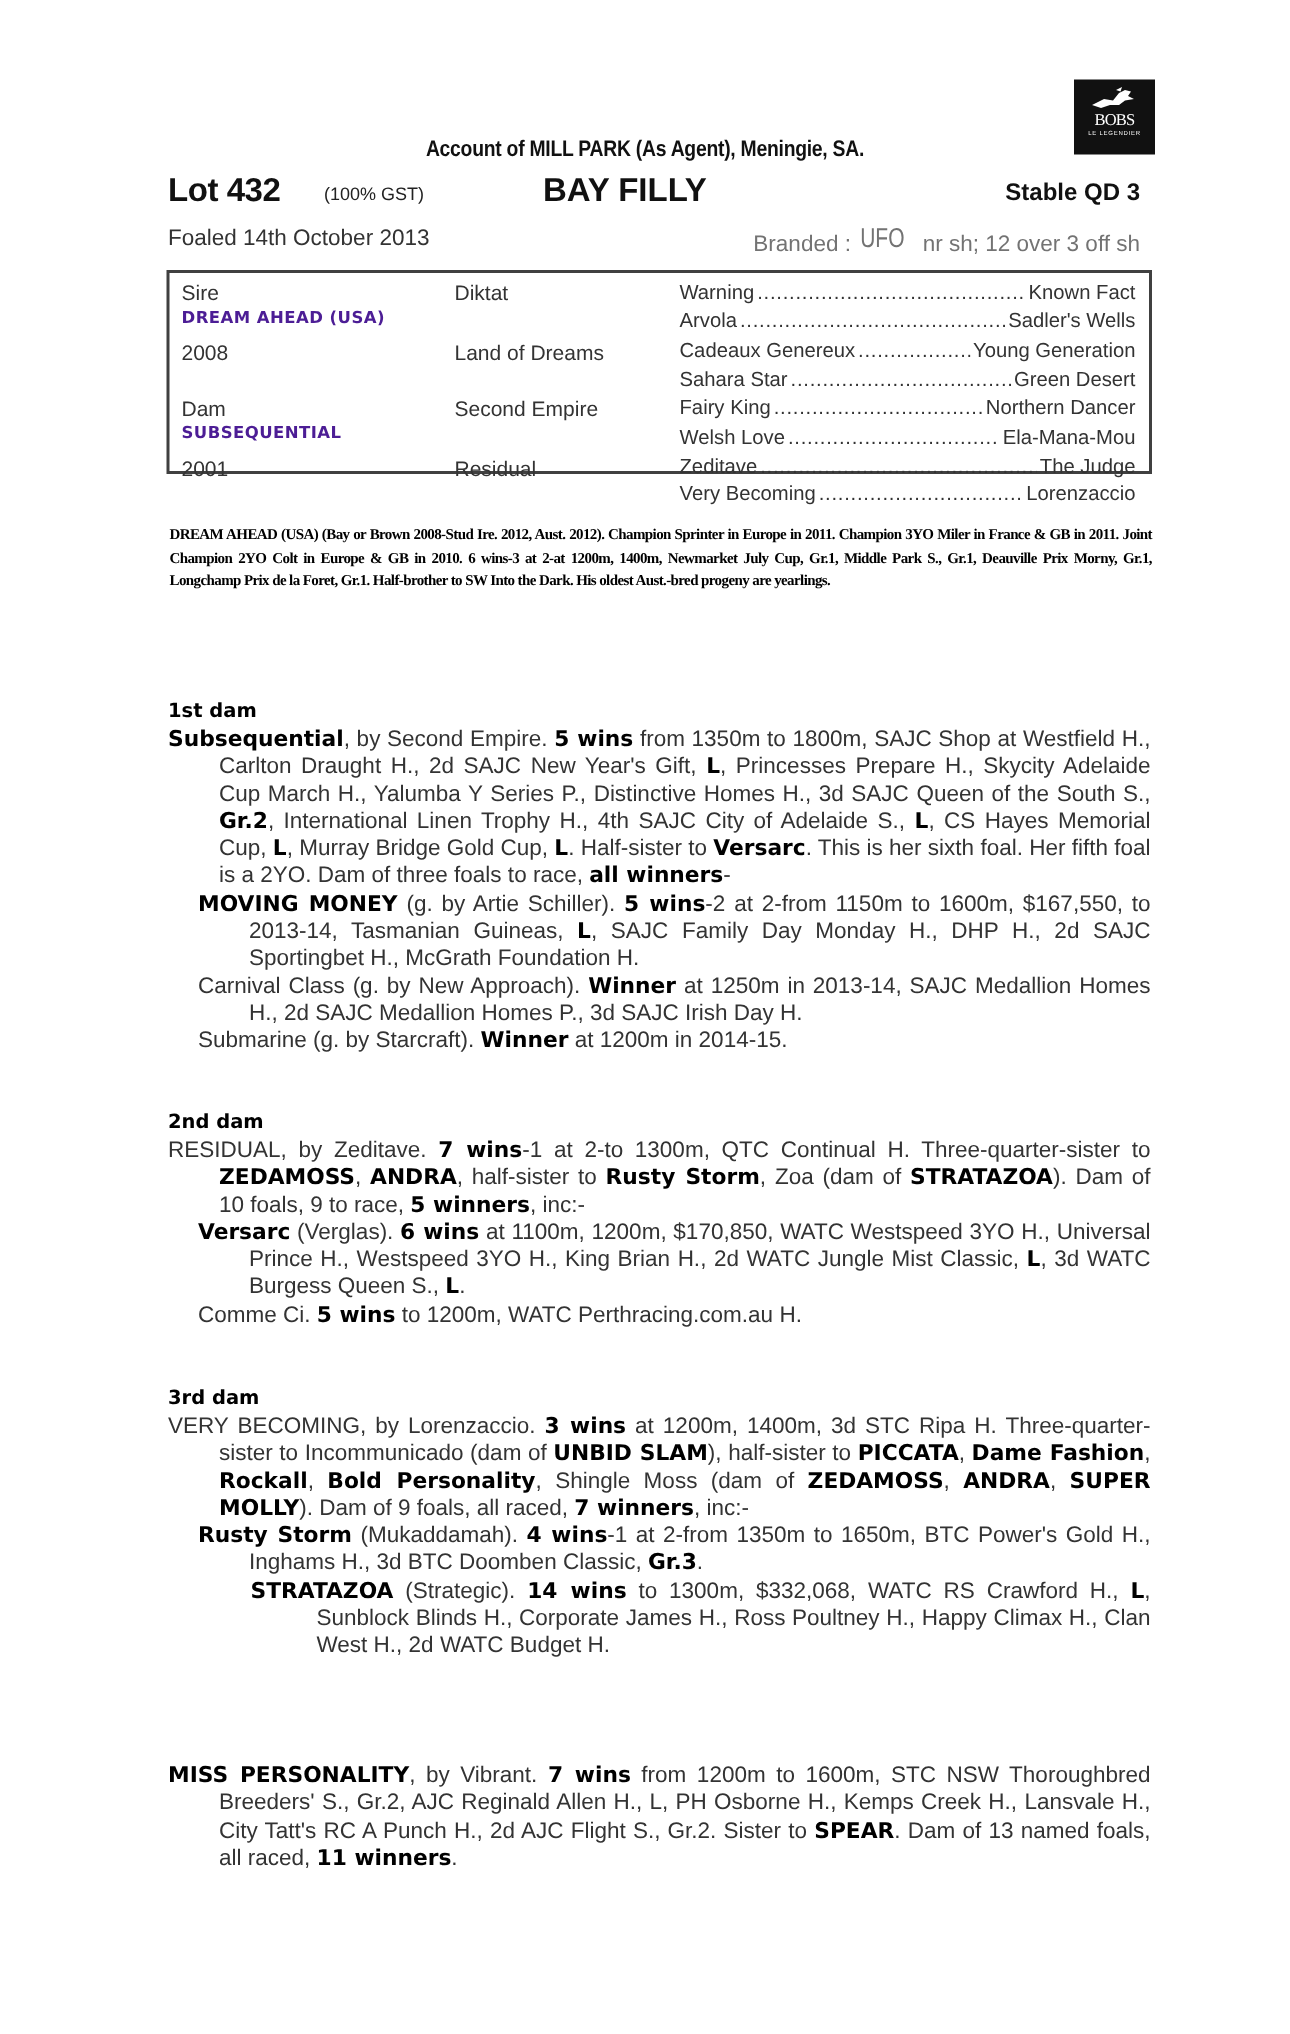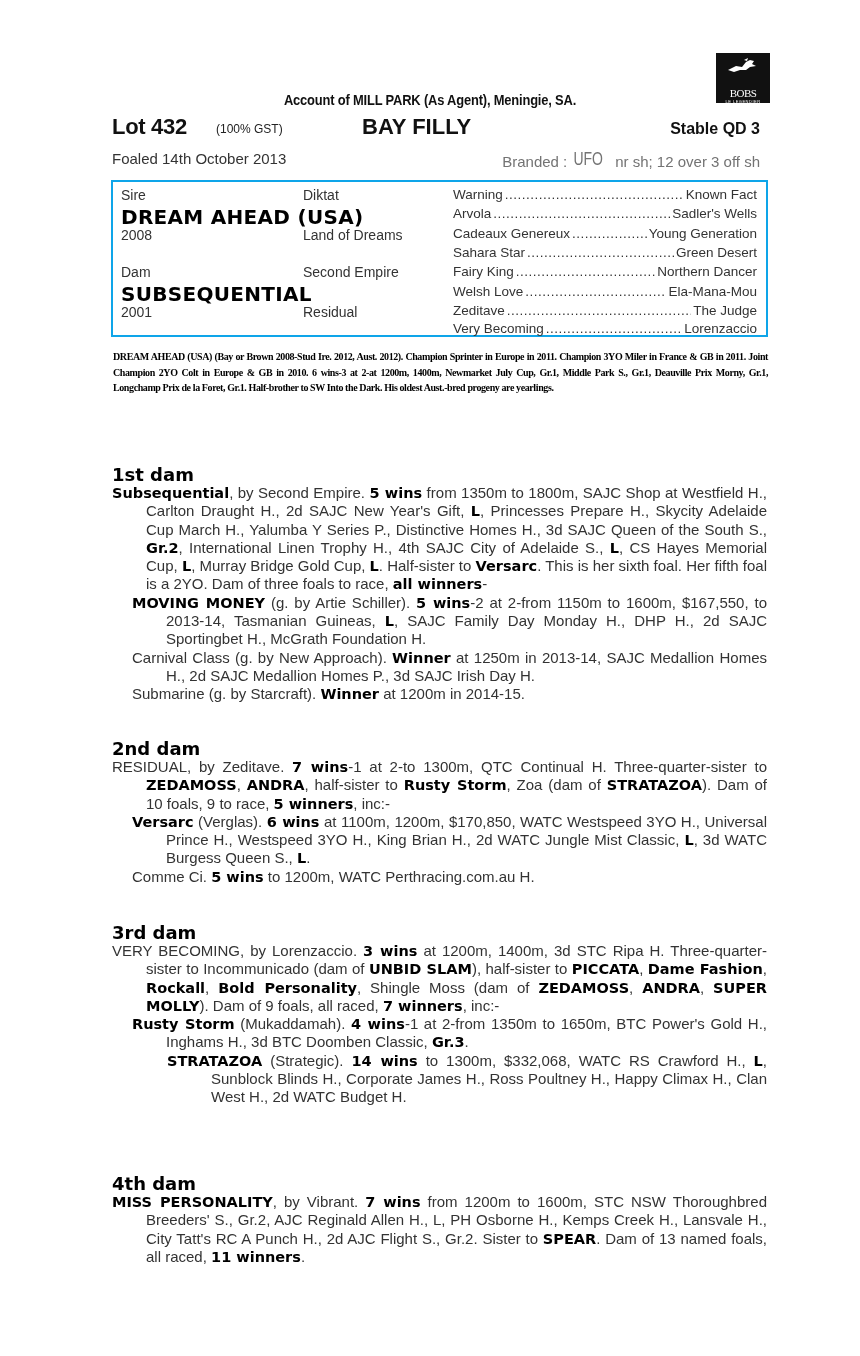--- a/index.html
+++ b/index.html
@@ -1,37 +1,37 @@
 <!DOCTYPE html>
 <html><head>
 <meta charset="utf-8">
 <style>
   html, body { margin: 0; padding: 0; background: #ffffff; }
   body { width: 860px; height: 1356px; position: relative; overflow: hidden; color: #111; font-family: "Liberation Sans", sans-serif; }
   .logo { position: absolute; left: 716px; top: 53px; width: 54px; height: 50px; background: #111; color: #fff; text-align: center; }
   .logo svg { display: block; margin: 5px auto 0; }
-  .logo .brand { font-family: "Liberation Serif", serif; font-size: 11px; line-height: 11px; letter-spacing: -0.5px; margin-top: 14px; }
+  .logo .brand { font-family: "Liberation Serif", serif; font-size: 11px; line-height: 11px; letter-spacing: -0.5px; margin-top: 1px; }
   .logo .sub { font-size: 4px; line-height: 5px; letter-spacing: 0.5px; }
   .account { position: absolute; left: 0; width: 860px; top: 91px; text-align: center; font-size: 15px; font-weight: bold; letter-spacing: -0.2px; transform: scaleX(0.86); transform-origin: 430px 0; }
   .lot { position: absolute; left: 112px; top: 114px; font-size: 22px; font-weight: bold; letter-spacing: -0.3px; }
   .gst { position: absolute; left: 216px; top: 122px; font-size: 12px; color: #222; }
   .sex { position: absolute; left: 362px; top: 114px; font-size: 22px; font-weight: bold; letter-spacing: 0px; }
   .stable { position: absolute; right: 100px; top: 120px; font-size: 16px; font-weight: bold; }
   .foaled { position: absolute; left: 112px; top: 150px; font-size: 15px; color: #333; }
   .branded { position: absolute; right: 100px; top: 150px; font-size: 15px; color: #737373; white-space: nowrap; }
   .brand-mark { display: inline-block; font-size: 14px; transform: scaleY(1.3); vertical-align: 4px; margin: 0 8px 0 2px; }
-  .ped { position: absolute; left: 111px; top: 180px; width: 657px; height: 157px; border: 2px solid #0ea5e9; box-sizing: border-box; }
+  .ped { position: absolute; left: 111px; top: 180px; width: 657px; height: 136px; border: 2px solid #404040; box-sizing: border-box; }
   .ped .c { position: absolute; font-size: 14px; color: #333; white-space: nowrap; }
-  .ped .big { font-family: "DejaVu Sans", sans-serif; font-weight: bold; font-size: 20px; color: #000000; letter-spacing: 0.3px; }
+  .ped .big { font-family: "DejaVu Sans", sans-serif; font-weight: bold; font-size: 11px; color: #4c1d95; letter-spacing: 0.3px; }
   .ped .line { position: absolute; left: 340px; width: 304px; font-size: 13.5px; color: #333; display: flex; white-space: nowrap; }
   .ped .line .dots { flex: 1; overflow: hidden; margin: 0 2px; }
   .ped .line .dots::before { content: "........................................................................................................"; letter-spacing: 0.5px; }
   .sire-text { position: absolute; left: 113px; top: 349px; width: 655px; font-family: Liberation Serif, serif; font-size: 10px; line-height: 15.5px; font-weight: bold; text-align: justify; letter-spacing: -0.4px; color: #000; }
   .section { position: absolute; left: 112px; width: 655px; font-size: 15px; line-height: 18.3px; color: #333; text-align: justify; }
-  .section h3 { margin: 0; font-family: "DejaVu Sans", sans-serif; font-size: 18px; line-height: 18px; color: #000; }
+  .section h3 { margin: 0; font-family: "DejaVu Sans", sans-serif; font-size: 13px; line-height: 18px; color: #000; }
   .section p { margin: 0; }
   .section b { font-family: "DejaVu Sans", sans-serif; color: #000; font-size: 14.5px; }
   .i0 { padding-left: 34px; text-indent: -34px; }
   .i1 { padding-left: 54px; text-indent: -34px; }
   .i2 { padding-left: 99px; text-indent: -44px; }
 </style>
 </head>
 <body>
 
 <div class="logo">
@@ -127,15 +127,14 @@
 </div>
 
 <div class="section" style="top:924px">
   <h3>3rd dam</h3>
   <p class="i0 rich">VERY BECOMING, by Lorenzaccio. <b>3 wins</b> at 1200m, 1400m, 3d STC Ripa H. Three-quarter-sister to Incommunicado (dam of <b>UNBID SLAM</b>), half-sister to <b>PICCATA</b>, <b>Dame Fashion</b>, <b>Rockall</b>, <b>Bold Personality</b>, Shingle Moss (dam of <b>ZEDAMOSS</b>, <b>ANDRA</b>, <b>SUPER MOLLY</b>). Dam of 9 foals, all raced, <b>7 winners</b>, inc:-</p>
   <p class="i1 rich"><b>Rusty Storm</b> (Mukaddamah). <b>4 wins</b>-1 at 2-from 1350m to 1650m, BTC Power's Gold H., Inghams H., 3d BTC Doomben Classic, <b>Gr.3</b>.</p>
   <p class="i2 rich"><b>STRATAZOA</b> (Strategic). <b>14 wins</b> to 1300m, $332,068, WATC RS Crawford H., <b>L</b>, Sunblock Blinds H., Corporate James H., Ross Poultney H., Happy Climax H., Clan West H., 2d WATC Budget H.</p>
 </div>
 
 <div class="section" style="top:1175px">
-  <h3>4th dam</h3>
   <p class="i0 rich"><b>MISS PERSONALITY</b>, by Vibrant. <b>7 wins</b> from 1200m to 1600m, STC NSW Thoroughbred Breeders' S., Gr.2, AJC Reginald Allen H., L, PH Osborne H., Kemps Creek H., Lansvale H., City Tatt's RC A Punch H., 2d AJC Flight S., Gr.2. Sister to <b>SPEAR</b>. Dam of 13 named foals, all raced, <b>11 winners</b>.</p>
 </div>
 
 </body></html>

